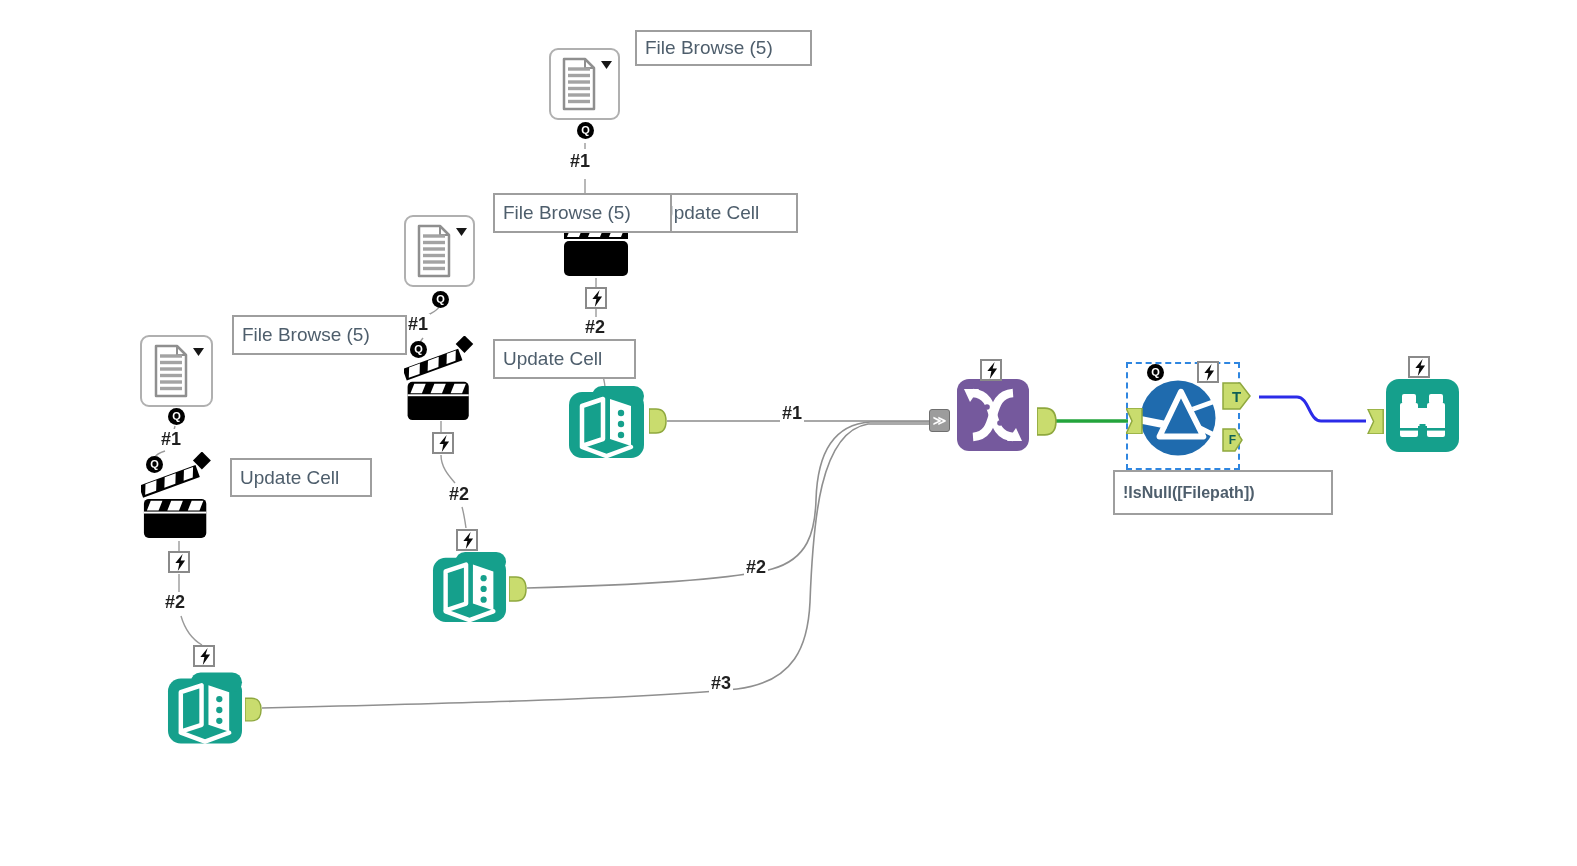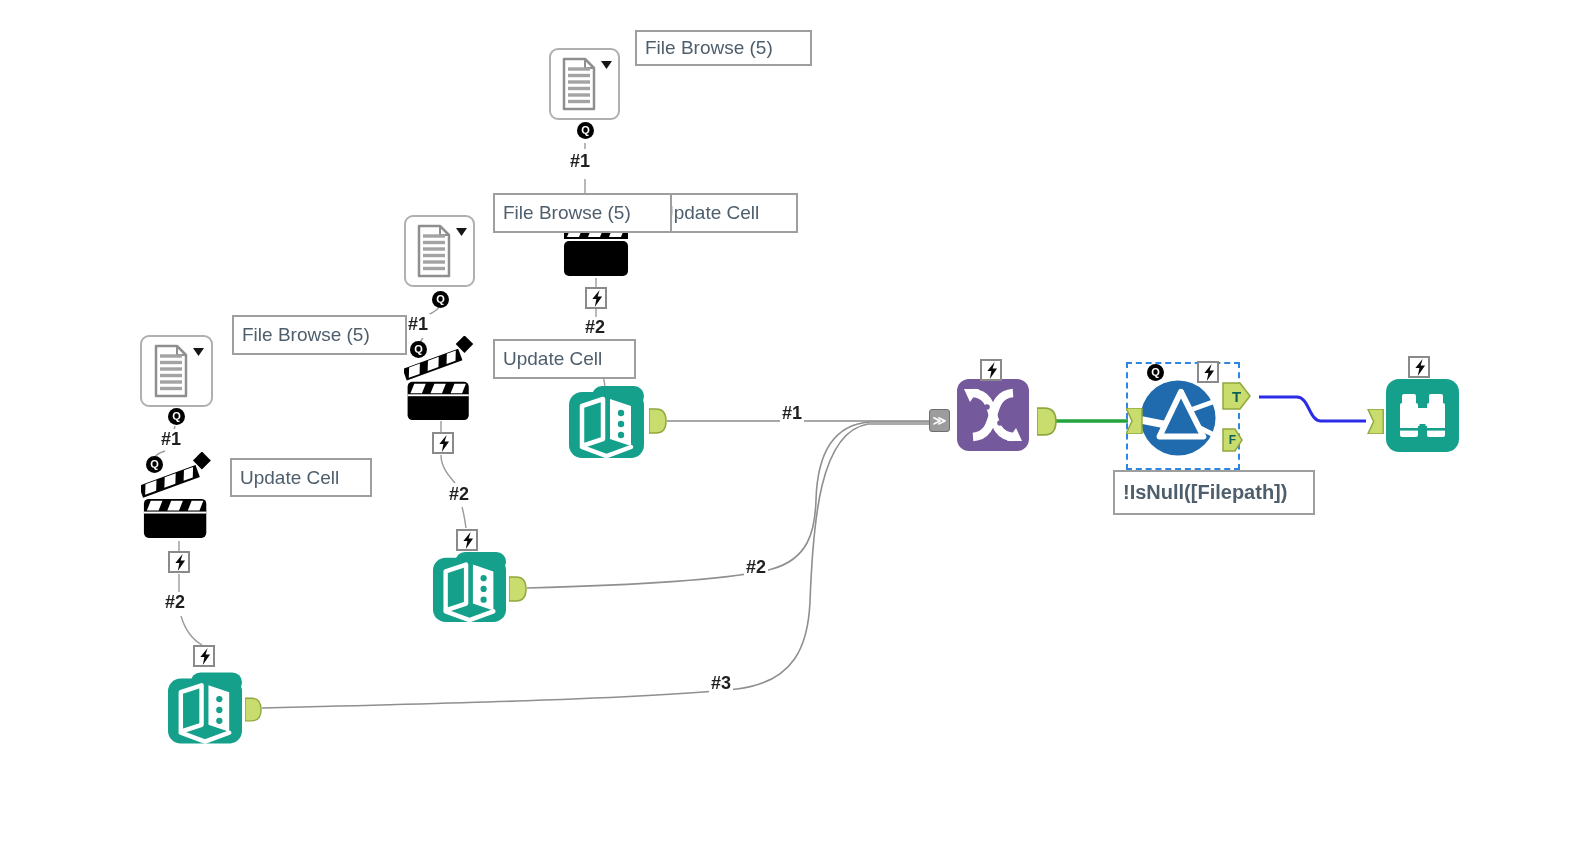--- a/index.html
+++ b/index.html
@@ -329,21 +329,21 @@
         <polygon points="1,1 18,1 28,14 18,27 1,27" fill="#C9DC6E" stroke="#8FA83E" stroke-width="1.5"></polygon>
       </svg>
     <span class="anchor-text" style="font-size:15px;">T</span>
   </div>
   <div class="anchor" style="left:1222px;top:428px;width:21px;height:24px;">
     <svg width="21" height="24" viewBox="0 0 21 24">
         <polygon points="1,1 13,1 20,12 13,23 1,23" fill="#C9DC6E" stroke="#8FA83E" stroke-width="1.5"></polygon>
       </svg>
     <span class="anchor-text" style="font-size:12px;">F</span>
   </div>
-  <div class="label-box" style="left:1113px;top:470px;width:202px;height:45px;z-index:3;font-size:20px;font-weight:700;">!IsNull([Filepath])</div>
+  <div class="label-box" style="left:1113px;top:470px;width:220px;height:45px;z-index:3;font-size:16px;font-weight:700;">!IsNull([Filepath])</div>
 
   <div class="bolt" style="left:1408px;top:356px;">
     <svg width="14" height="17" viewBox="0 0 17 21">
       <polygon points="13,0 4,11 9,11 7,21 16,8 10.5,8" fill="#0a0a0a"></polygon>
     </svg>
   </div>
   <div class="anchor" style="left:1367px;top:409px;">
     <svg width="18" height="25" viewBox="0 0 17 26">
         <polygon points="0,0 16,0 16,26 0,26 6,13" fill="#C9DC6E" stroke="#8FA83E" stroke-width="1.5"></polygon>
       </svg>

